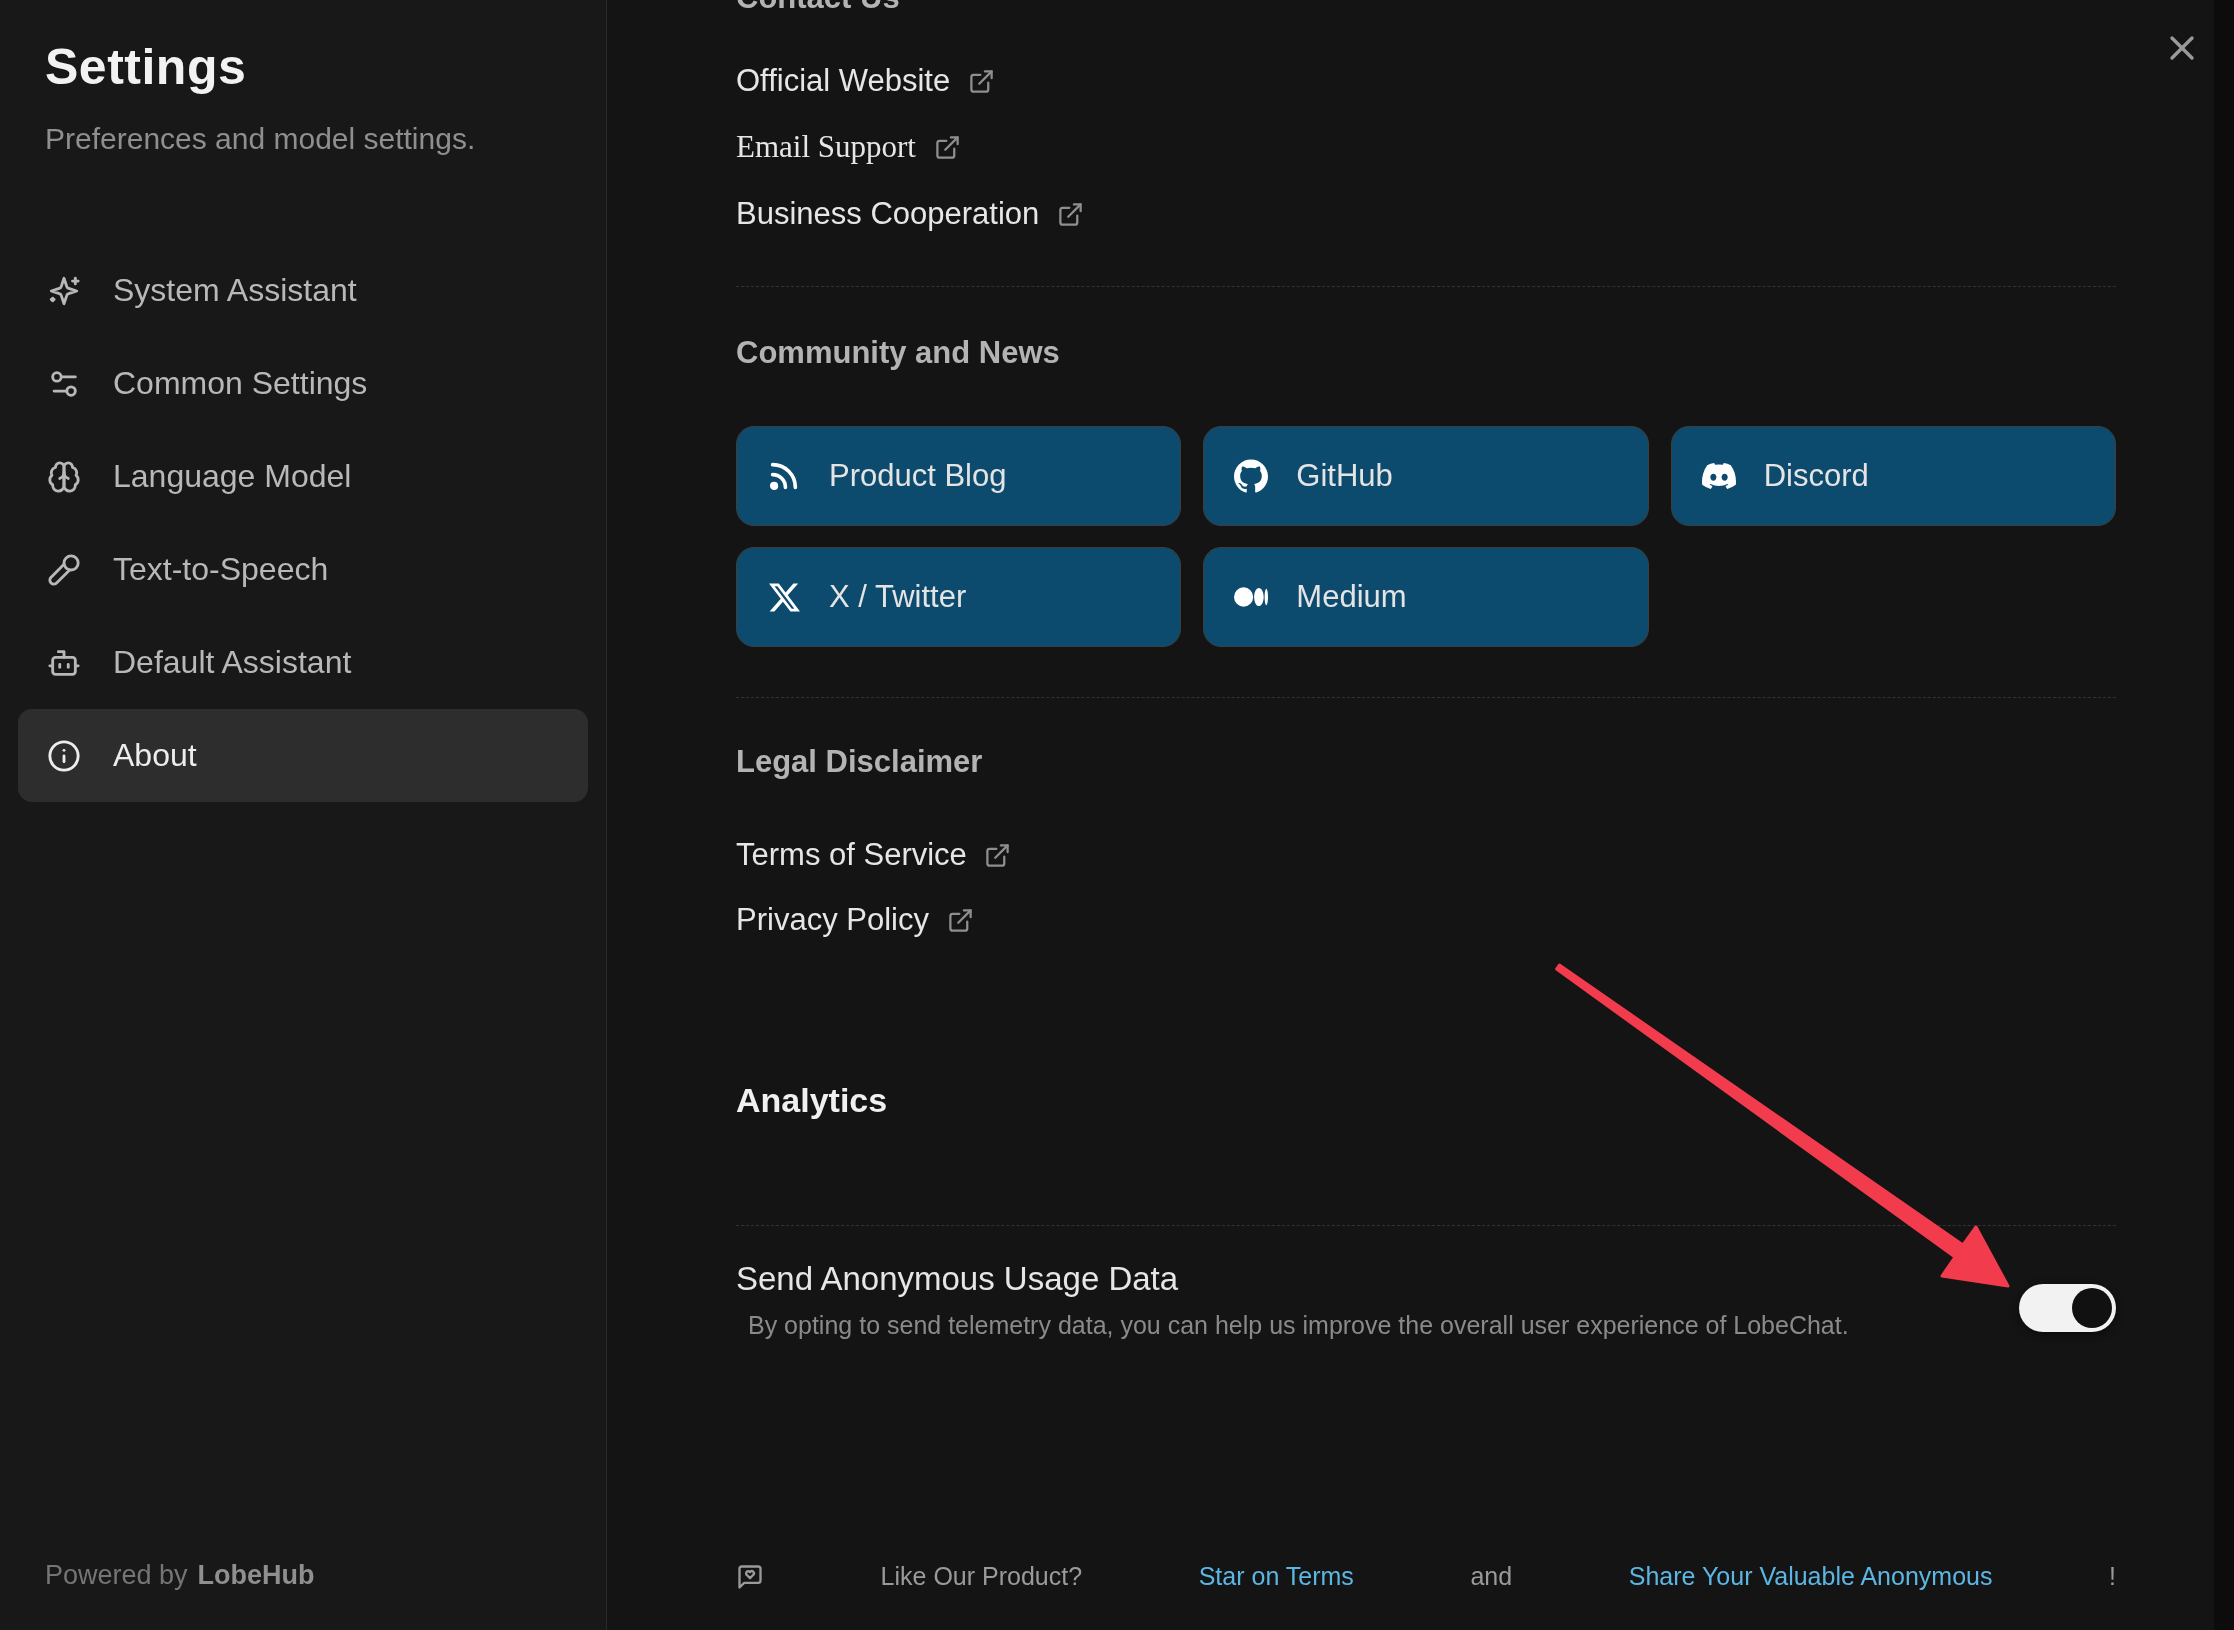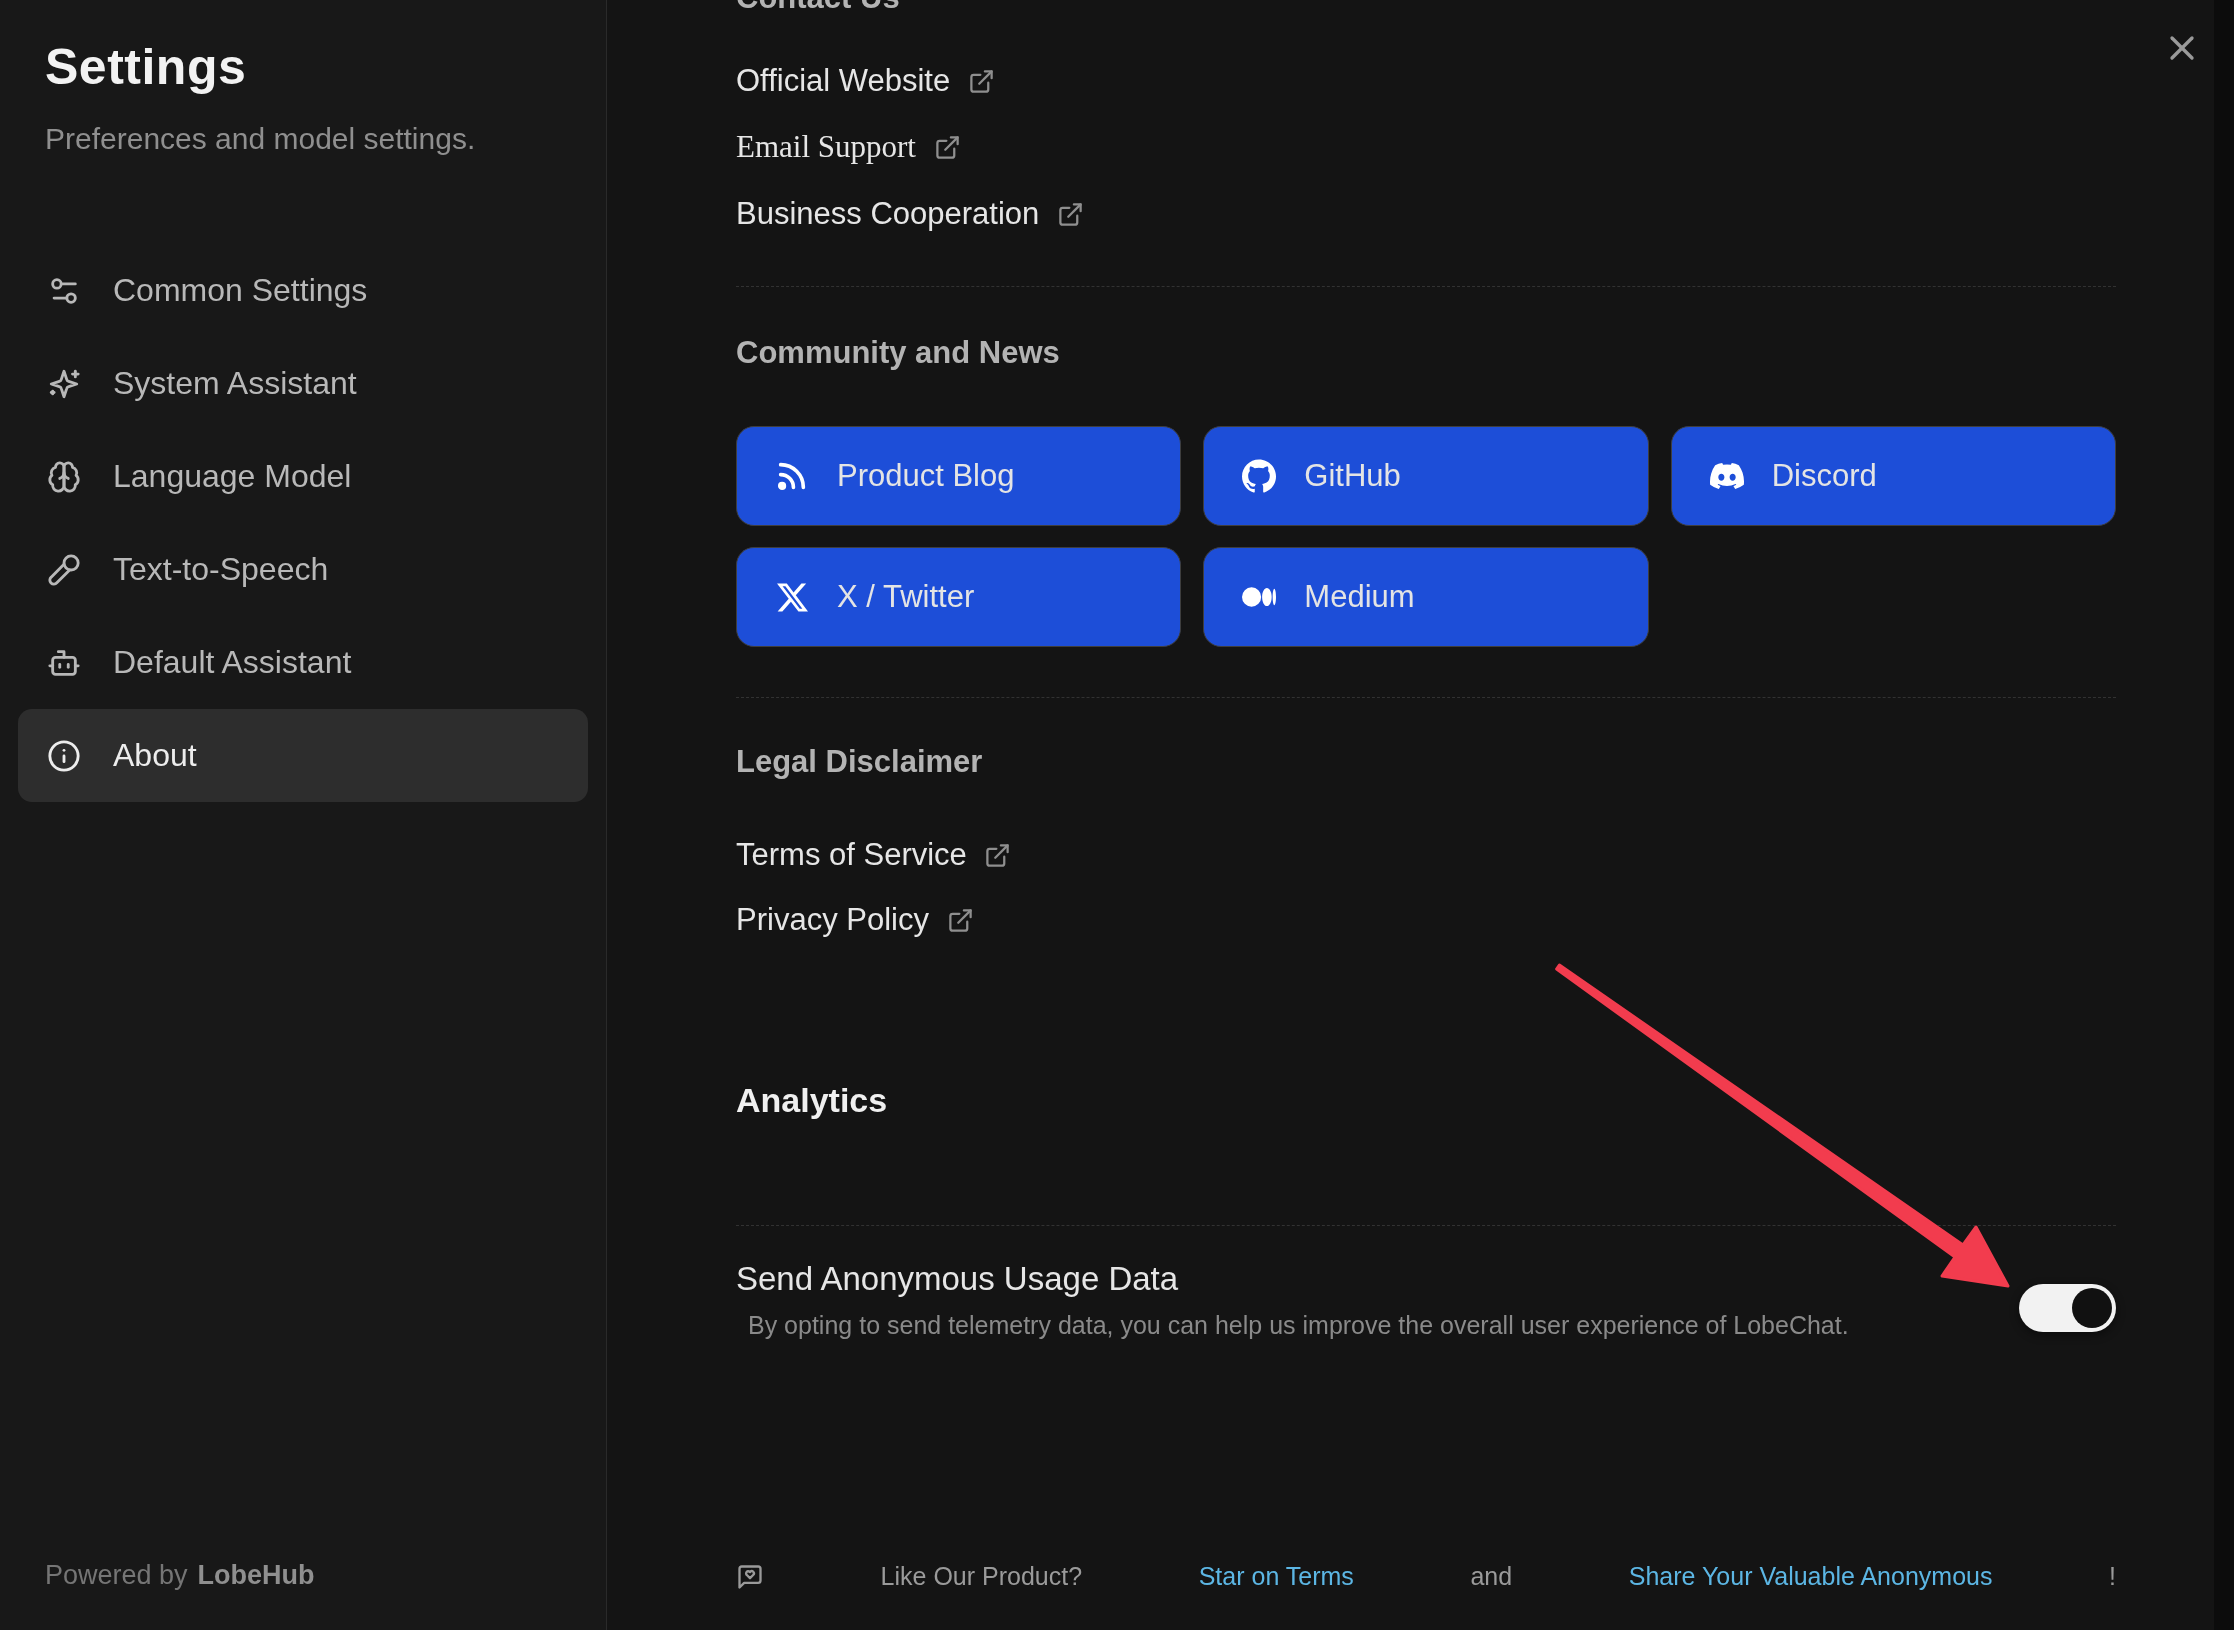--- a/index.html
+++ b/index.html
@@ -49,22 +49,22 @@
     position:absolute; left:0; display:flex; align-items:center; gap:18px;
     height:40px; font-size:31px; color:#e6e6e6; cursor:pointer;
   }
   .link-row svg { width:27px; height:27px; stroke:#8f8f8f; }
   .divider { position:absolute; left:0; right:0; border-top:1px dashed #323232; height:0; }
   .btn-grid {
     position:absolute; left:0; right:0; top:426px;
     display:grid; grid-template-columns:repeat(3,1fr); column-gap:22px; row-gap:21px;
   }
   .com-btn {
-    height:100px; background:#1d4ed8; border:1px solid #3e3e3e; border-radius:18px;
-    display:flex; align-items:center; gap:26px; padding-left:36px;
+    height:100px; background:#0c4a6e; border:1px solid #3e3e3e; border-radius:18px;
+    display:flex; align-items:center; gap:26px; padding-left:28px;
     font-size:31px; color:#e4e4e4; cursor:pointer;
   }
   .com-btn .bicon { width:38px; height:38px; display:flex; align-items:center; justify-content:center; flex:0 0 auto; }
   .com-btn svg { width:34px; height:34px; }
   .icon-fill { fill:#fff; stroke:none; }
   .analytics-heading {
     position:absolute; left:0; top:1076px;
     font-size:34px; font-weight:700; color:#f0f0f0; line-height:48px;
   }
   .setting-label { position:absolute; left:0; top:1257px; font-size:33px; color:#e6e6e6; line-height:44px; }
@@ -99,39 +99,39 @@
 <div class="app">
 
   <aside class="sidebar">
     <div class="sidebar-title">Settings</div>
     <div class="sidebar-subtitle">Preferences and model settings.</div>
 
     <nav class="menu">
       <div class="menu-item">
         <span class="micon">
           <svg viewBox="0 0 24 24" fill="none" stroke-width="2" stroke-linecap="round" stroke-linejoin="round">
-              <path d="M20 7h-9"></path>
-              <path d="M14 17H5"></path>
-              <circle cx="17" cy="17" r="3"></circle>
-              <circle cx="7" cy="7" r="3"></circle>
-            </svg>
-        </span>
-        <span>Common Settings</span>
-      </div>
-      <div class="menu-item">
-        <span class="micon">
-          <svg viewBox="0 0 24 24" fill="none" stroke-width="2" stroke-linecap="round" stroke-linejoin="round">
               <path d="M12 3l1.9 5.7a2 2 0 0 0 1.4 1.4L21 12l-5.7 1.9a2 2 0 0 0-1.4 1.4L12 21l-1.9-5.7a2 2 0 0 0-1.4-1.4L3 12l5.7-1.9a2 2 0 0 0 1.4-1.4z"></path>
               <path d="M20 3v4"></path>
               <path d="M22 5h-4"></path>
               <path d="M4 17v2"></path>
               <path d="M5 18H3"></path>
             </svg>
         </span>
         <span>System Assistant</span>
+      </div>
+      <div class="menu-item">
+        <span class="micon">
+          <svg viewBox="0 0 24 24" fill="none" stroke-width="2" stroke-linecap="round" stroke-linejoin="round">
+              <path d="M20 7h-9"></path>
+              <path d="M14 17H5"></path>
+              <circle cx="17" cy="17" r="3"></circle>
+              <circle cx="7" cy="7" r="3"></circle>
+            </svg>
+        </span>
+        <span>Common Settings</span>
       </div>
       <div class="menu-item">
         <span class="micon">
           <svg viewBox="0 0 24 24" fill="none" stroke-width="2" stroke-linecap="round" stroke-linejoin="round">
               <path d="M12 5a3 3 0 1 0-5.997.125 4 4 0 0 0-2.526 5.77 4 4 0 0 0 .556 6.588A4 4 0 1 0 12 18Z"></path>
               <path d="M12 5a3 3 0 1 1 5.997.125 4 4 0 0 1 2.526 5.77 4 4 0 0 1-.556 6.588A4 4 0 1 1 12 18Z"></path>
               <path d="M15 13a4.5 4.5 0 0 1-3-4 4.5 4.5 0 0 1-3 4"></path>
             </svg>
         </span>
         <span>Language Model</span>

